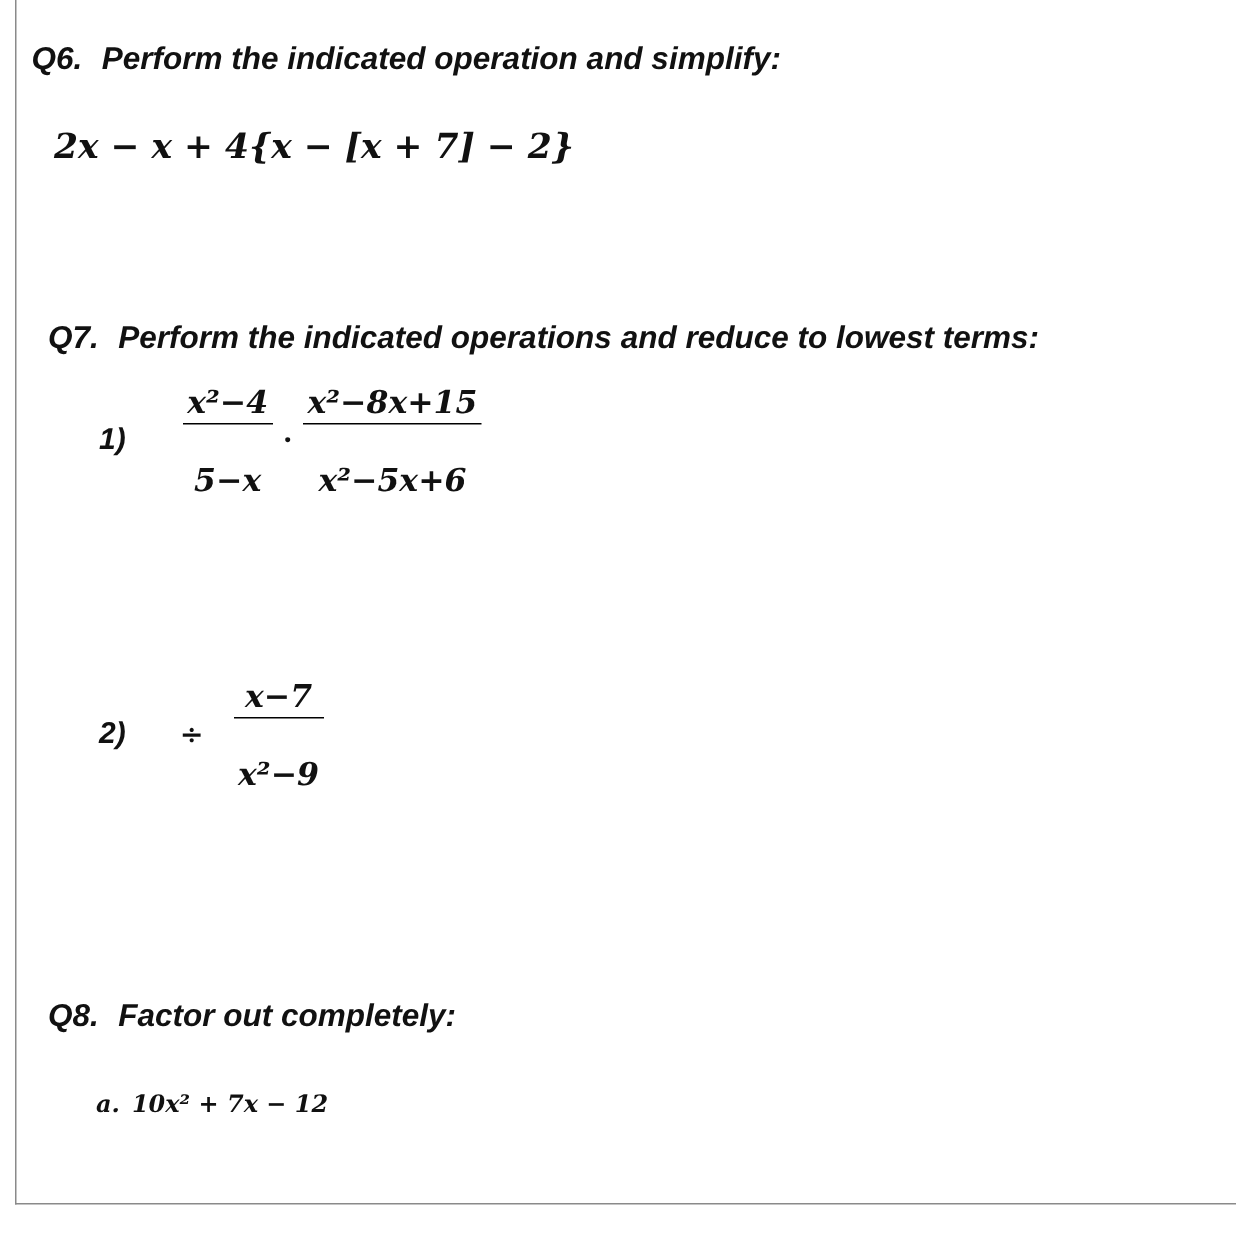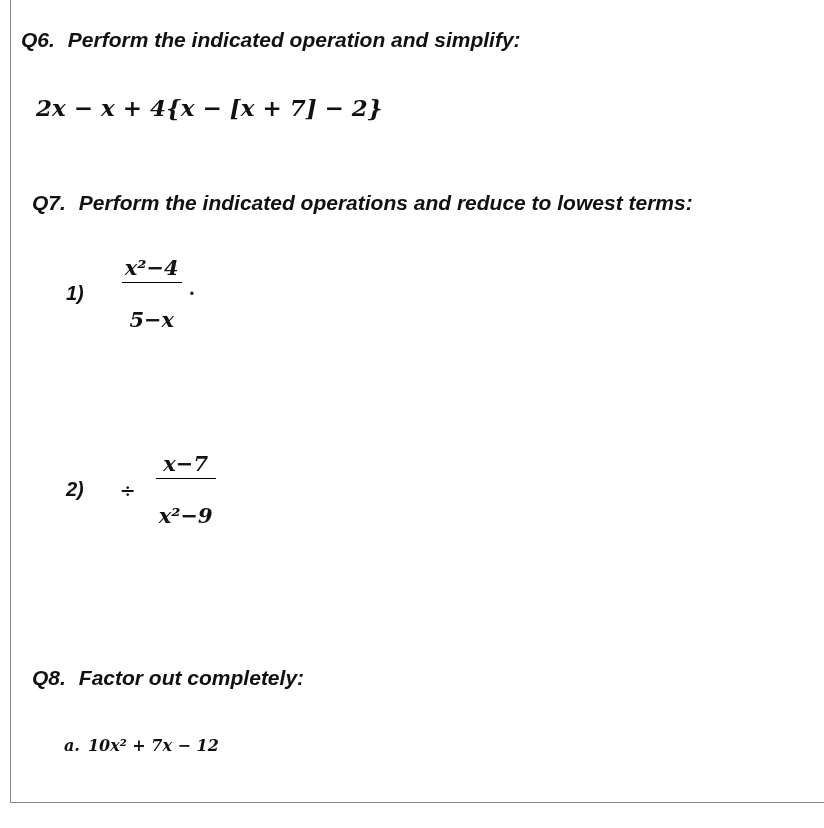--- a/index.html
+++ b/index.html
@@ -37,21 +37,20 @@
     font-style: italic;
     font-size: 21px;
     font-family: "Liberation Sans", sans-serif;
     white-space: nowrap;
   }
   .heading .qlabel { margin-right: 13px; }
   .math {
     font-family: "DejaVu Serif", "Liberation Serif", serif;
     font-weight: bold;
     font-style: italic;
-    margin-top: 10px;
   }
   .expr {
     position: absolute;
     font-size: 23px;
     white-space: nowrap;
   }
   .item {
     position: absolute;
     display: flex;
     align-items: center;
@@ -102,31 +101,35 @@
 <body>
 
 <div class="border-left"></div>
 <div class="border-bottom"></div>
 
 <div class="heading" style="left:21px; top:28px;">
   <span class="qlabel">Q6.</span><span>Perform the indicated operation and simplify:</span>
 </div>
 <div class="expr math" style="left:36px; top:84px;">2x − x + 4{x − [x + 7] − 2}</div>
 
-<div class="heading" style="left:32px; top:191px;">
+<div class="heading" style="left:32px; top:214px;">
   <span class="qlabel">Q7.</span><span>Perform the indicated operations and reduce to lowest terms:</span>
 </div>
 
 <div class="item" style="left:66px; top:254px;">
   <span class="item-label gap-lg">1)</span>
   <span class="frac">
     <span class="num">x²−4</span>
     <span class="den">5−x</span>
   </span>
   <span class="op op-dot">·</span>
+  <span class="frac">
+    <span class="num">x²−8x+15</span>
+    <span class="den">x²−5x+6</span>
+  </span>
 </div>
 
 <div class="item" style="left:66px; top:450px;">
   <span class="item-label gap-sm">2)</span>
   <span class="op op-div">÷</span>
   <span class="frac">
     <span class="num">x−7</span>
     <span class="den">x²−9</span>
   </span>
 </div>

